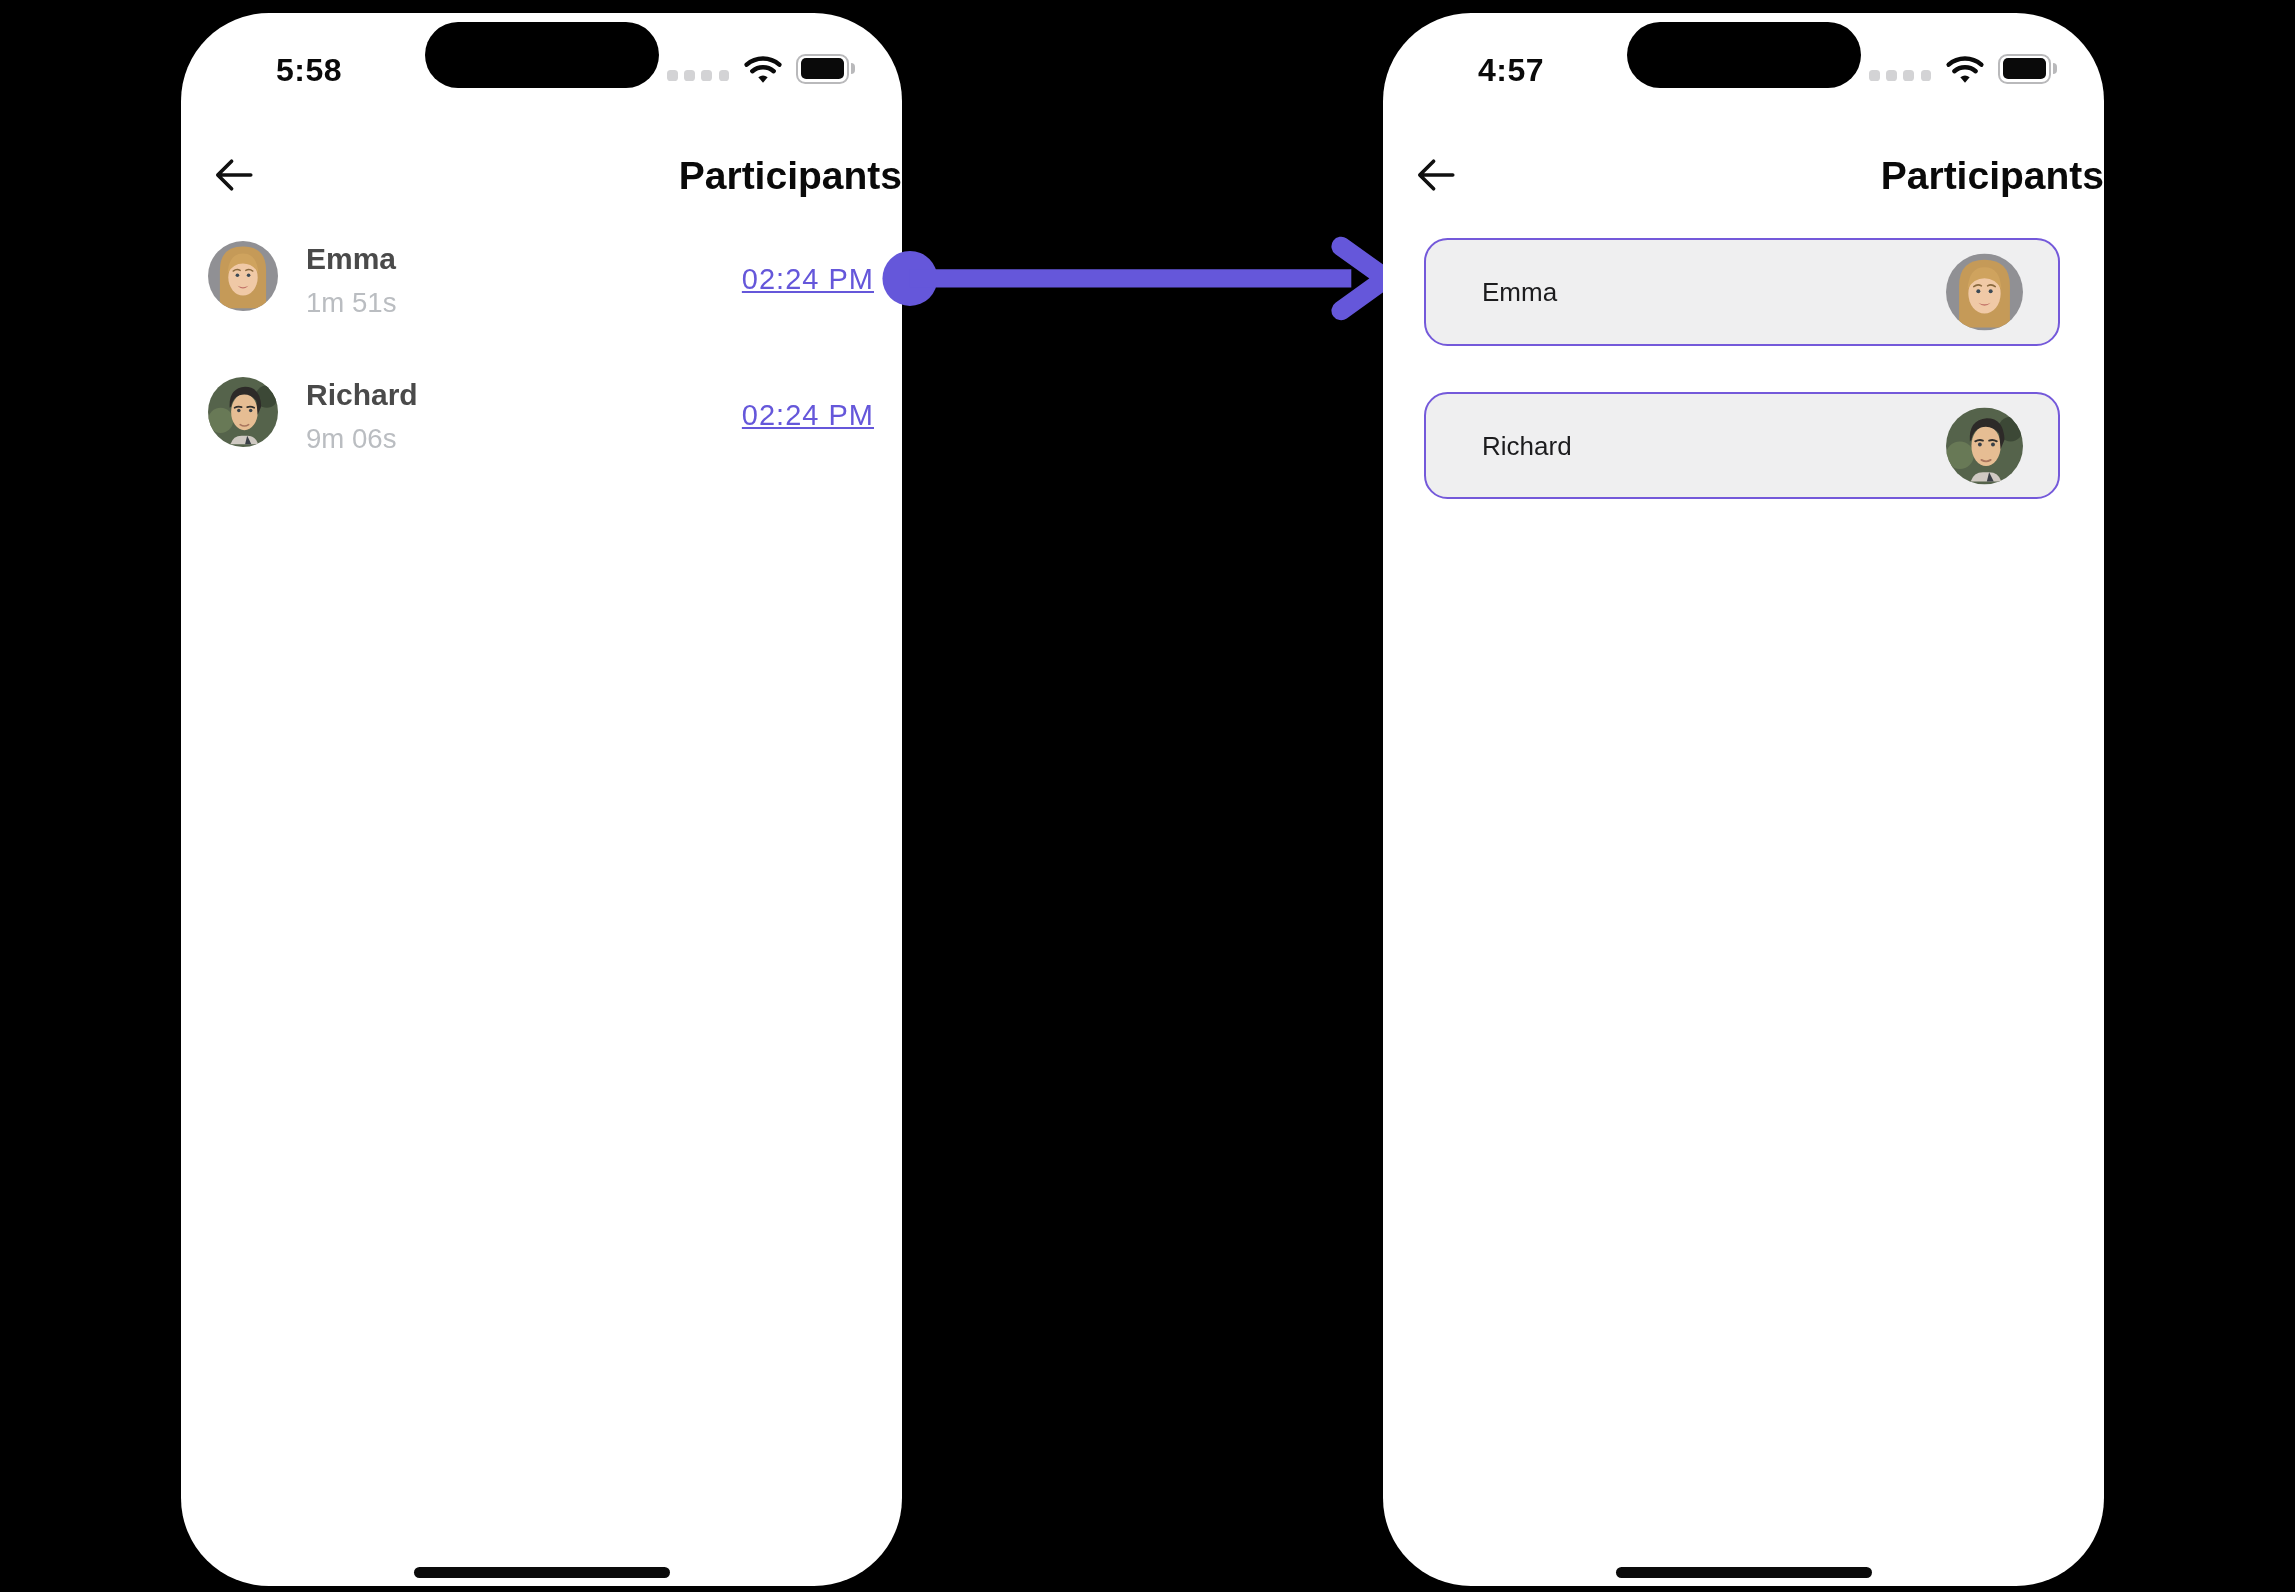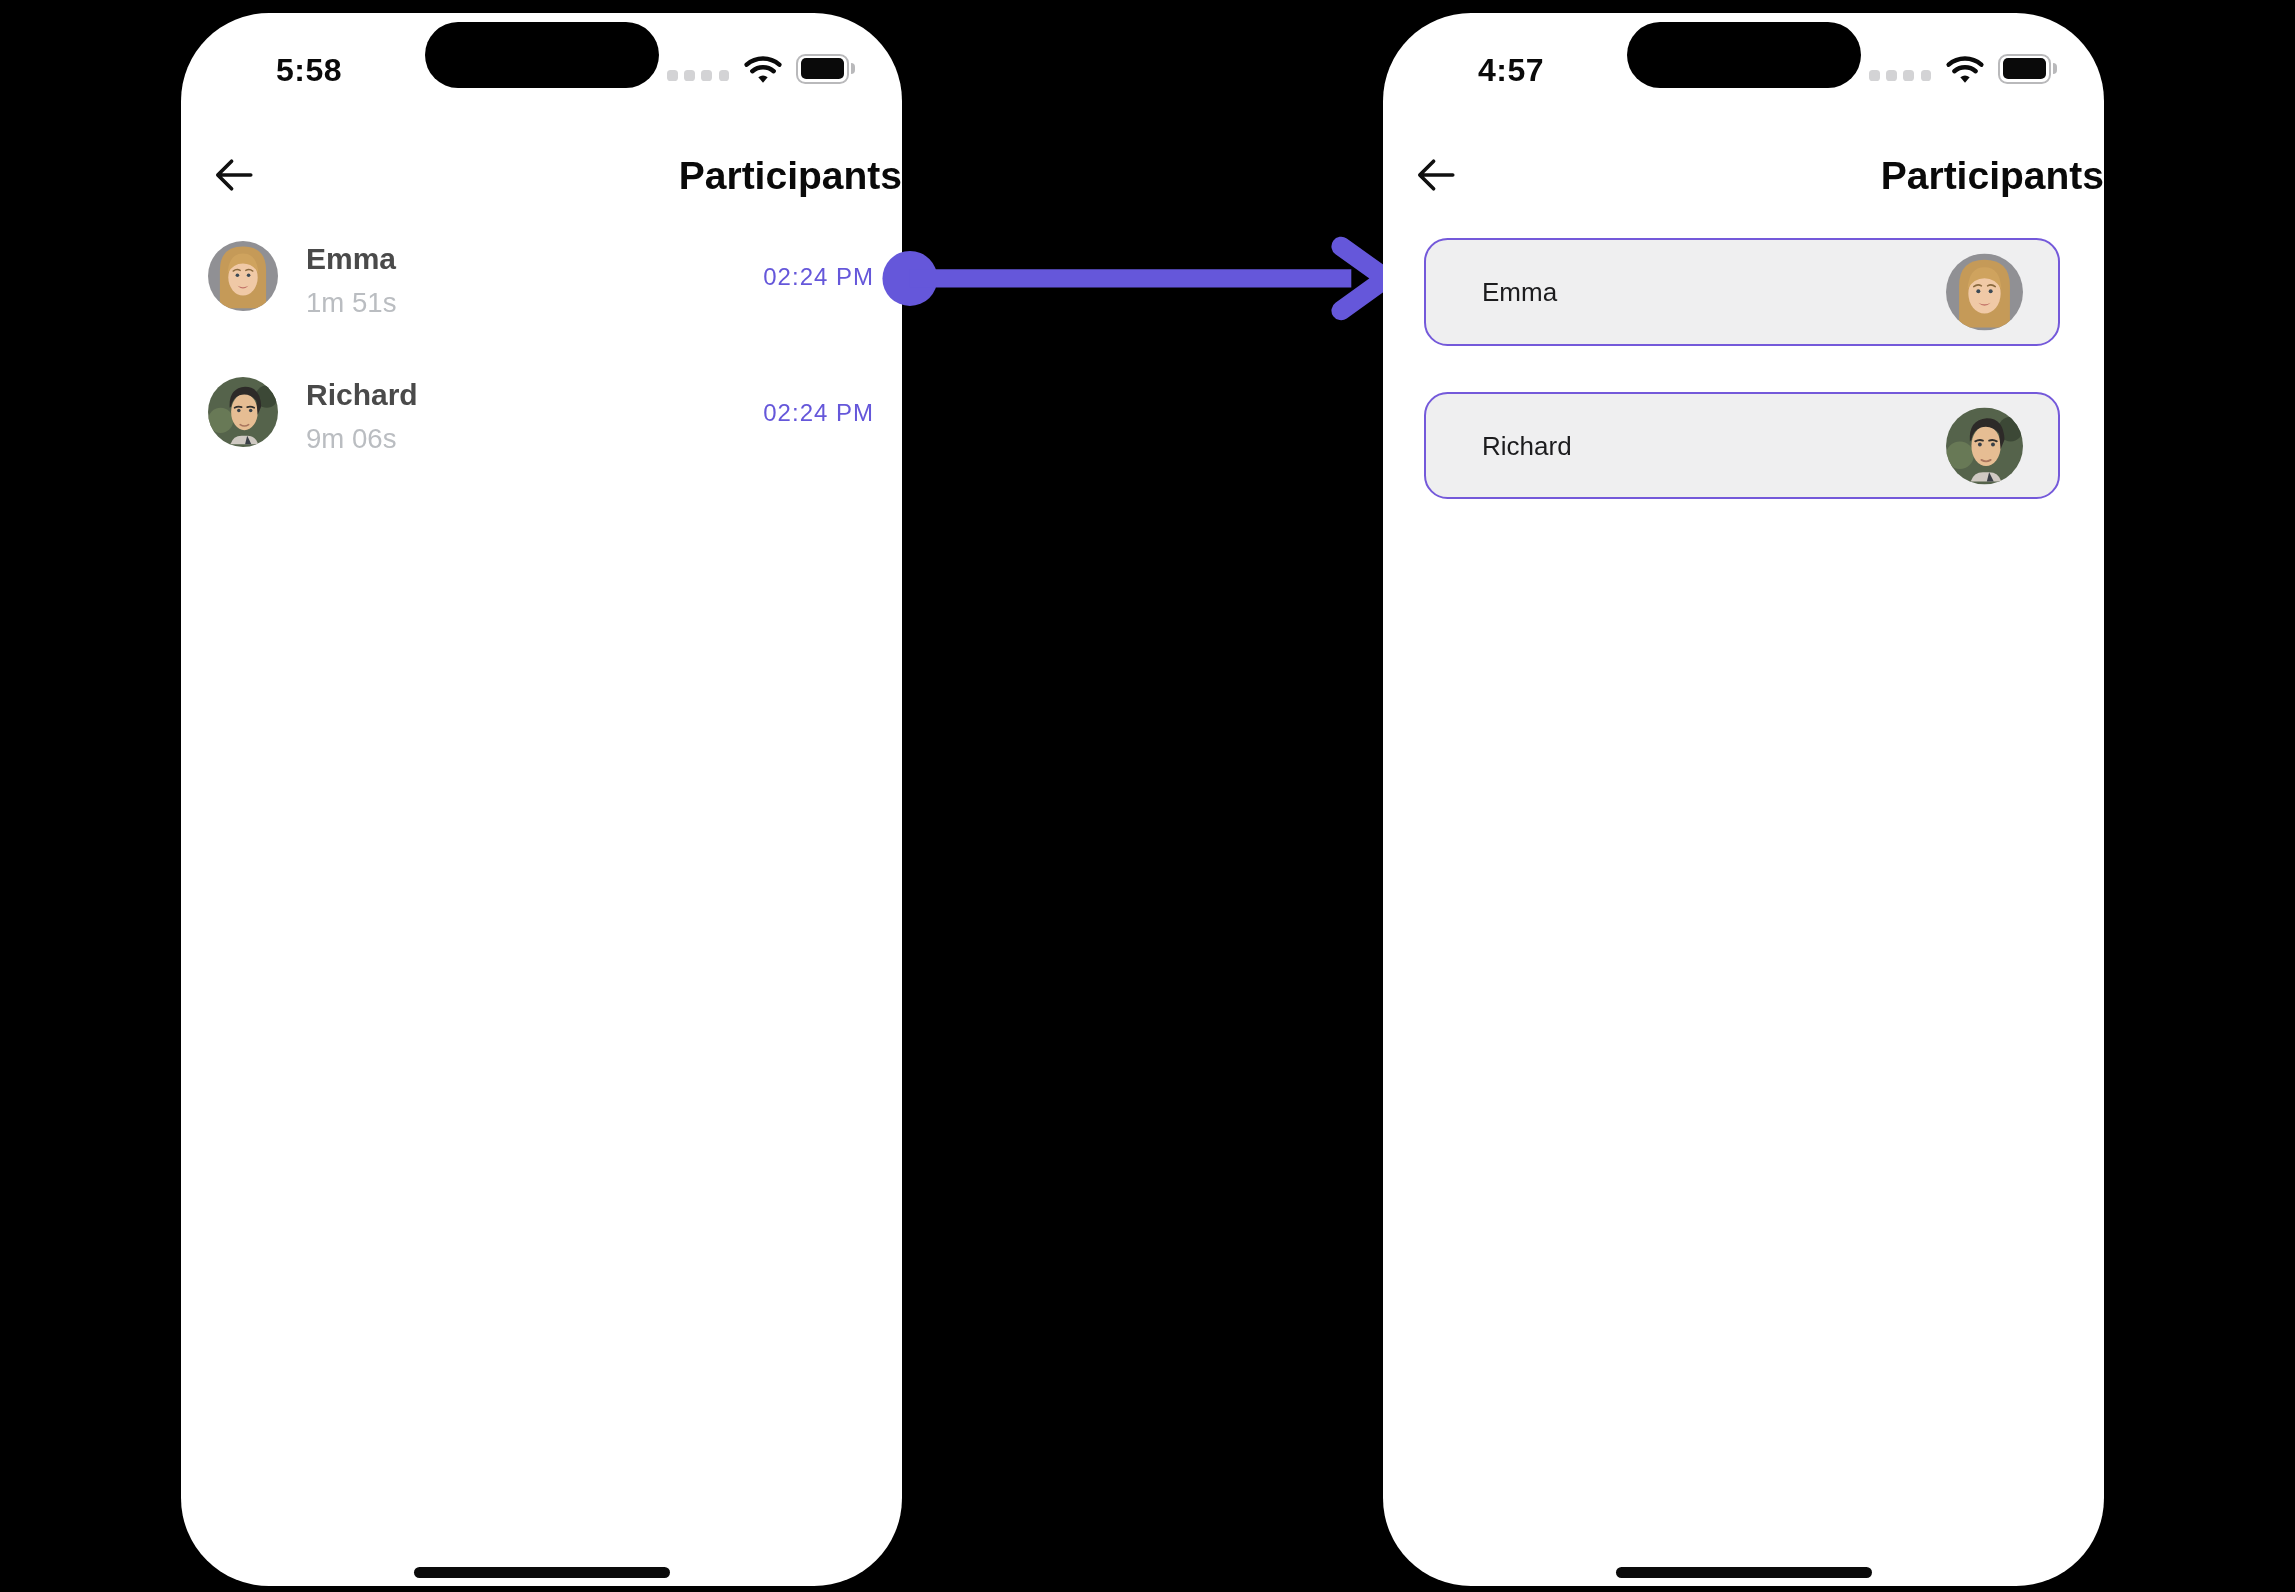--- a/index.html
+++ b/index.html
@@ -48,21 +48,21 @@
 
   
   .p-row{position:absolute;left:27px;right:28px;height:71px;}
   .p-row .avatar{
     position:absolute;left:0;top:0;width:70px;height:70px;border-radius:50%;overflow:hidden;
   }
   .p-row .avatar svg{width:100%;height:100%;display:block;}
   .p-name{position:absolute;left:98px;top:1px;font-size:30px;font-weight:700;color:#4a4a4a;}
   .p-duration{position:absolute;left:98px;top:46px;font-size:27.6px;font-weight:500;color:#babdc1;}
   .p-time{
-    position:absolute;right:0;top:21.4px;font-size:24px;font-weight:500;color:#6557da;letter-spacing:1px;
+    position:absolute;right:0;top:21.4px;font-size:29px;font-weight:500;color:#6557da;letter-spacing:1px;text-decoration:underline;
   }
 
   
   .card{
     position:absolute;left:41px;width:636px;height:108px;background:#efeff0;
     border:2.6px solid #7459da;border-radius:23.5px;box-sizing:border-box;cursor:pointer;
   }
   .card-name{
     position:absolute;left:56px;top:50%;transform:translateY(-50%);
     font-size:26px;font-weight:400;color:#1c1c1e;

